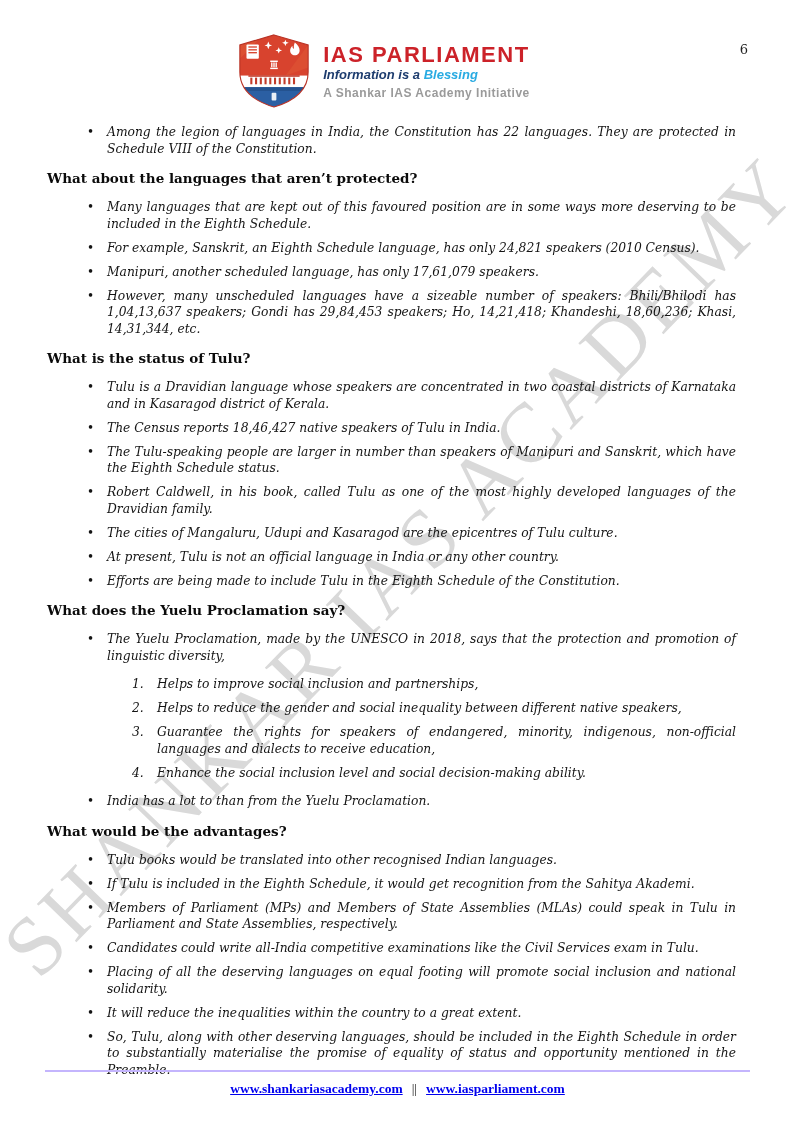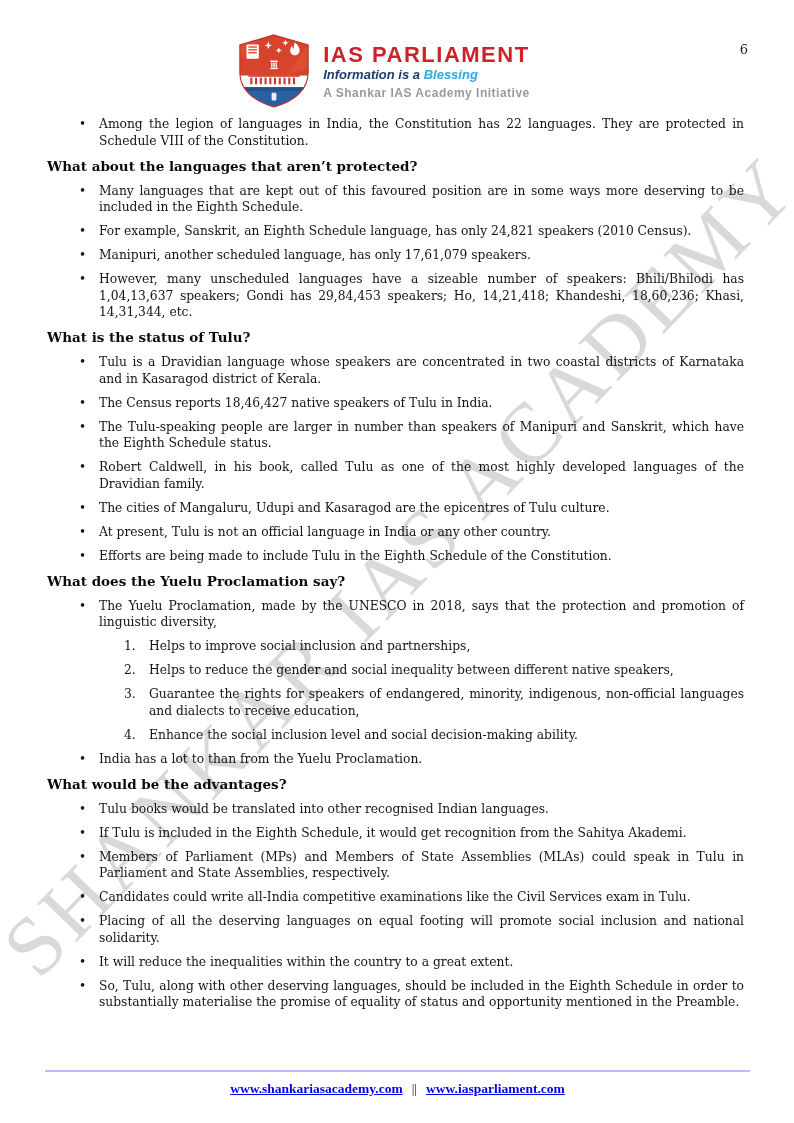--- a/index.html
+++ b/index.html
@@ -44,21 +44,21 @@
     font-family:"Liberation Sans", sans-serif; font-weight:700;
     font-size:12px; letter-spacing:0.5px; color:#9a9a9a; margin-top:4px;
   }
 
   
   main { position:absolute; top:112px; left:47px; width:701px; z-index:1; }
   h2 {
     font-size:13.5px; font-weight:700; color:#0b0b0b;
     margin:3px 0 8px 0; line-height:18px;
   }
-  ul, ol { list-style:none; margin:4px; padding:0; }
+  ul, ol { list-style:none; margin:12px; padding:0;font-style:italic; }
   li {
     position:relative; text-align:justify;
     font-size:12.3px; line-height:16.5px; margin-bottom:7.5px;
   }
   ul > li { padding-left:48px; }
   ul > li::before {
     content:"\2022"; position:absolute; left:28px; top:0;
     font-size:12px;
   }
   ol { counter-reset:num; }

